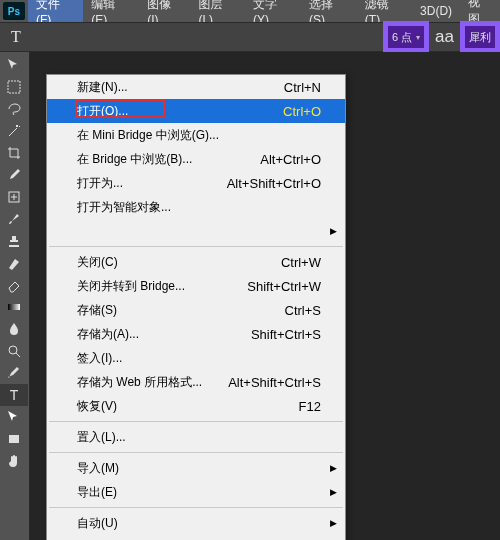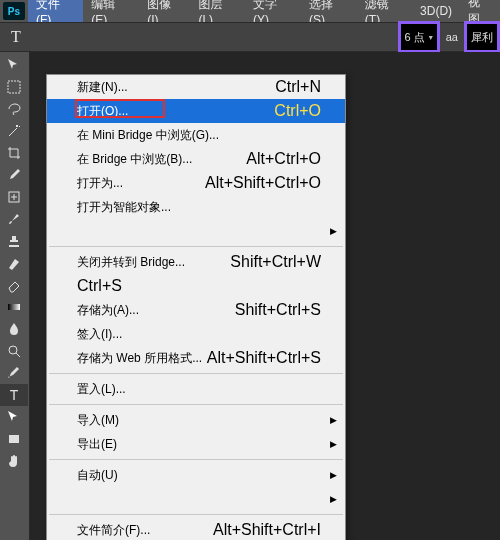--- a/index.html
+++ b/index.html
@@ -7,37 +7,37 @@
 .app { display: flex; flex-direction: column; height: 540px; }
 
 .menubar { background: #535353; height: 22px; display: flex; align-items: stretch; color: #e6e6e6; font-size: 12px; }
 .ps-logo { width: 28px; display: flex; align-items: center; justify-content: center; background: #535353; }
 .ps-logo-box { width: 22px; height: 18px; background: #001d26; color: #31c5f4; font-size: 10px; font-weight: bold; display: flex; align-items: center; justify-content: center; border-radius: 2px; }
 .menu-item { padding: 0 8px; display: flex; align-items: center; cursor: default; }
 .menu-item.active { background: #4b6eaf; color: #ffffff; }
 
 .optbar { background: #424242; height: 30px; border-top: 1px solid #2a2a2a; border-bottom: 1px solid #2a2a2a; display: flex; align-items: center; color: #e0e0e0; font-size: 11px; padding-left: 4px; gap: 6px; }
 .tool-icon { width: 24px; height: 24px; display: flex; align-items: center; justify-content: center; color: #e6e6e6; font-size: 16px; font-family: Georgia, serif; }
-.dd { background: #000000; border: 3px solid #8b5cf6; height: 32px; display: flex; align-items: center; padding: 0 4px; gap: 4px; }
+.dd { background: #4c1d95; border: 5px solid #8b5cf6; height: 32px; display: flex; align-items: center; padding: 0 4px; gap: 4px; }
 .dd .arrow { font-size: 8px; color: #bbb; }
-.aa { font-size: 11px; }
+.aa { font-size: 17px; }
 
 .workspace { flex: 1; display: flex; background: #252525; position: relative; }
 .toolbar { width: 30px; background: #535353; border-right: 1px solid #2a2a2a; display: flex; flex-direction: column; padding-top: 2px; }
 .tbtn { width: 28px; height: 22px; display: flex; align-items: center; justify-content: center; color: #e0e0e0; position: relative; cursor: default; }
 .tbtn.sel { background: #3a3a3a; }
 .tbtn svg { width: 16px; height: 16px; }
 .canvas { flex: 1; background: #252525; }
 
 .dropdown { position: absolute; left: 46px; top: 22px; width: 300px; background: #f0f0f0; border: 1px solid #8a8a8a; box-shadow: 2px 2px 6px rgba(0,0,0,0.4); font-size: 12px; color: #000; }
 .mrow { height: 24px; display: flex; align-items: center; padding: 0 24px 0 30px; cursor: default; position: relative; }
 .mrow.hl { background: #1a6fd8; color: #fff; }
 .hl-border { position: absolute; left: 28px; top: 0; width: 90px; height: 19px; border: 2px solid #e03030; pointer-events: none; }
 .mrow .lbl { flex: 1; }
-.mrow .sc { color: #000; font-size: 16px; }
+.mrow .sc { color: #000; font-size: 13px; }
 .mrow.hl .sc { color: #fde047; }
 .mrow .sub { position: absolute; right: 8px; font-size: 9px; }
 .sep { height: 1px; background: #c8c8c8; margin: 3px 2px; }
 </style>
 </head>
 <body>
 
 <div class="app">
   <div class="menubar">
     <div class="ps-logo">
@@ -198,36 +198,45 @@
           <span class="sc">Alt+Shift+Ctrl+O</span>
         </div>
         <div class="mrow">
           <span class="lbl">打开为智能对象...</span>
         </div>
         <div class="mrow">
           <span class="sub">▶</span>
         </div>
         <div class="sep"></div>
         <div class="mrow">
+          <span class="lbl">关闭(C)</span>
+          <span class="sc">Ctrl+W</span>
+        </div>
+        <div class="mrow">
           <span class="lbl">关闭并转到 Bridge...</span>
           <span class="sc">Shift+Ctrl+W</span>
         </div>
         <div class="mrow">
+          <span class="lbl">存储(S)</span>
           <span class="sc">Ctrl+S</span>
         </div>
         <div class="mrow">
           <span class="lbl">存储为(A)...</span>
           <span class="sc">Shift+Ctrl+S</span>
         </div>
         <div class="mrow">
           <span class="lbl">签入(I)...</span>
         </div>
         <div class="mrow">
           <span class="lbl">存储为 Web 所用格式...</span>
           <span class="sc">Alt+Shift+Ctrl+S</span>
+        </div>
+        <div class="mrow">
+          <span class="lbl">恢复(V)</span>
+          <span class="sc">F12</span>
         </div>
         <div class="sep"></div>
         <div class="mrow">
           <span class="lbl">置入(L)...</span>
         </div>
         <div class="sep"></div>
         <div class="mrow">
           <span class="lbl">导入(M)</span>
           <span class="sub">▶</span>
         </div>

